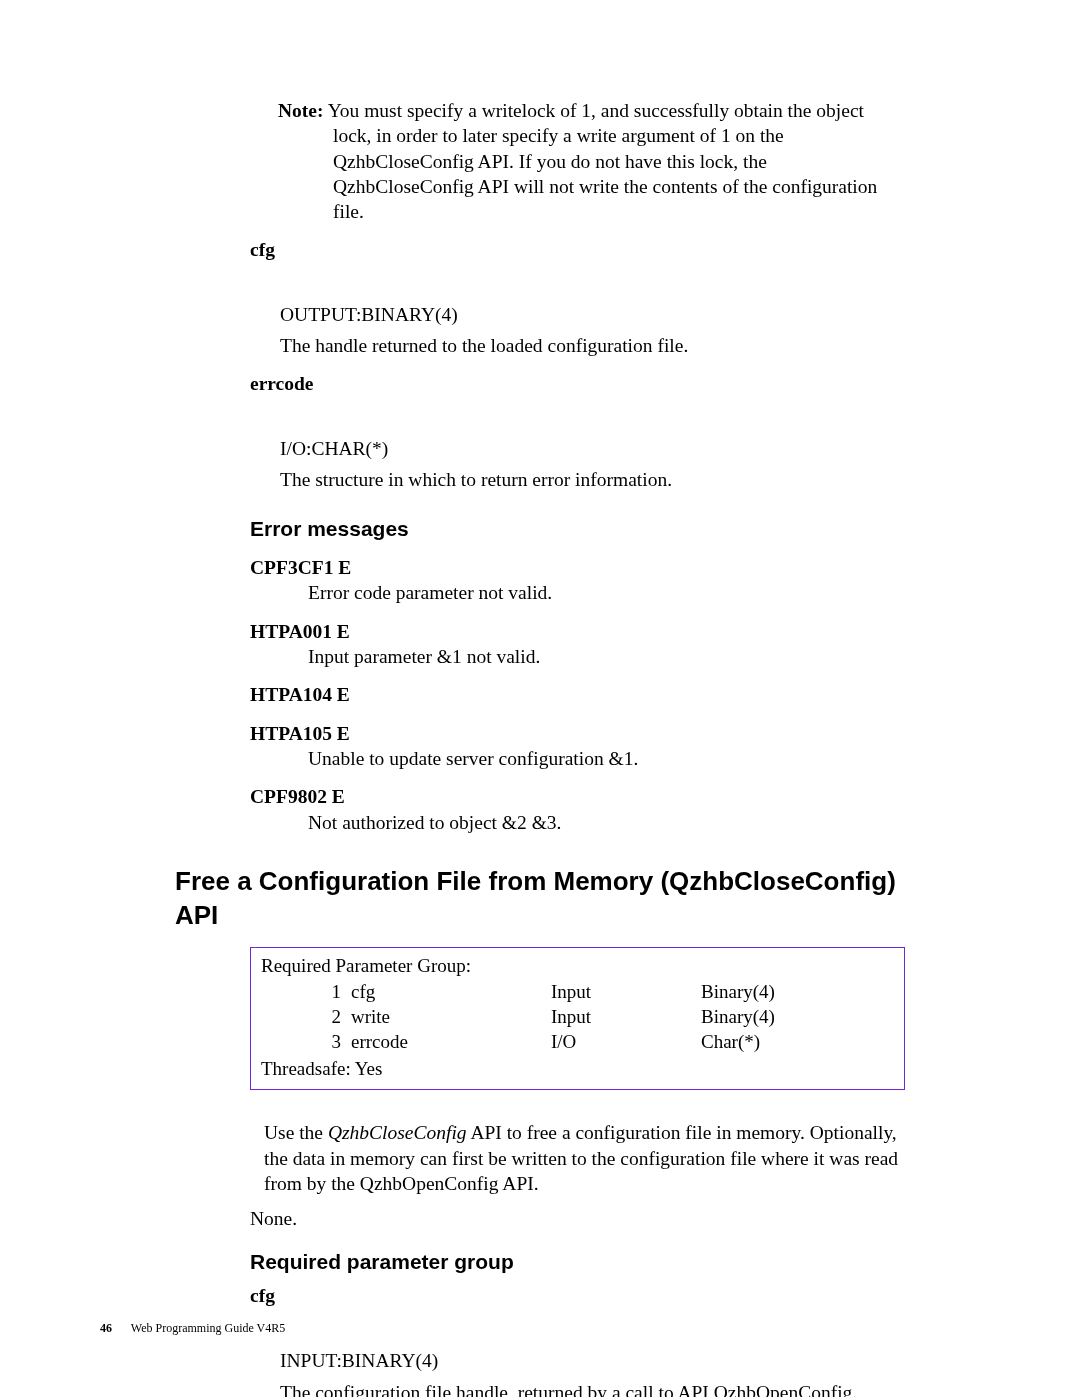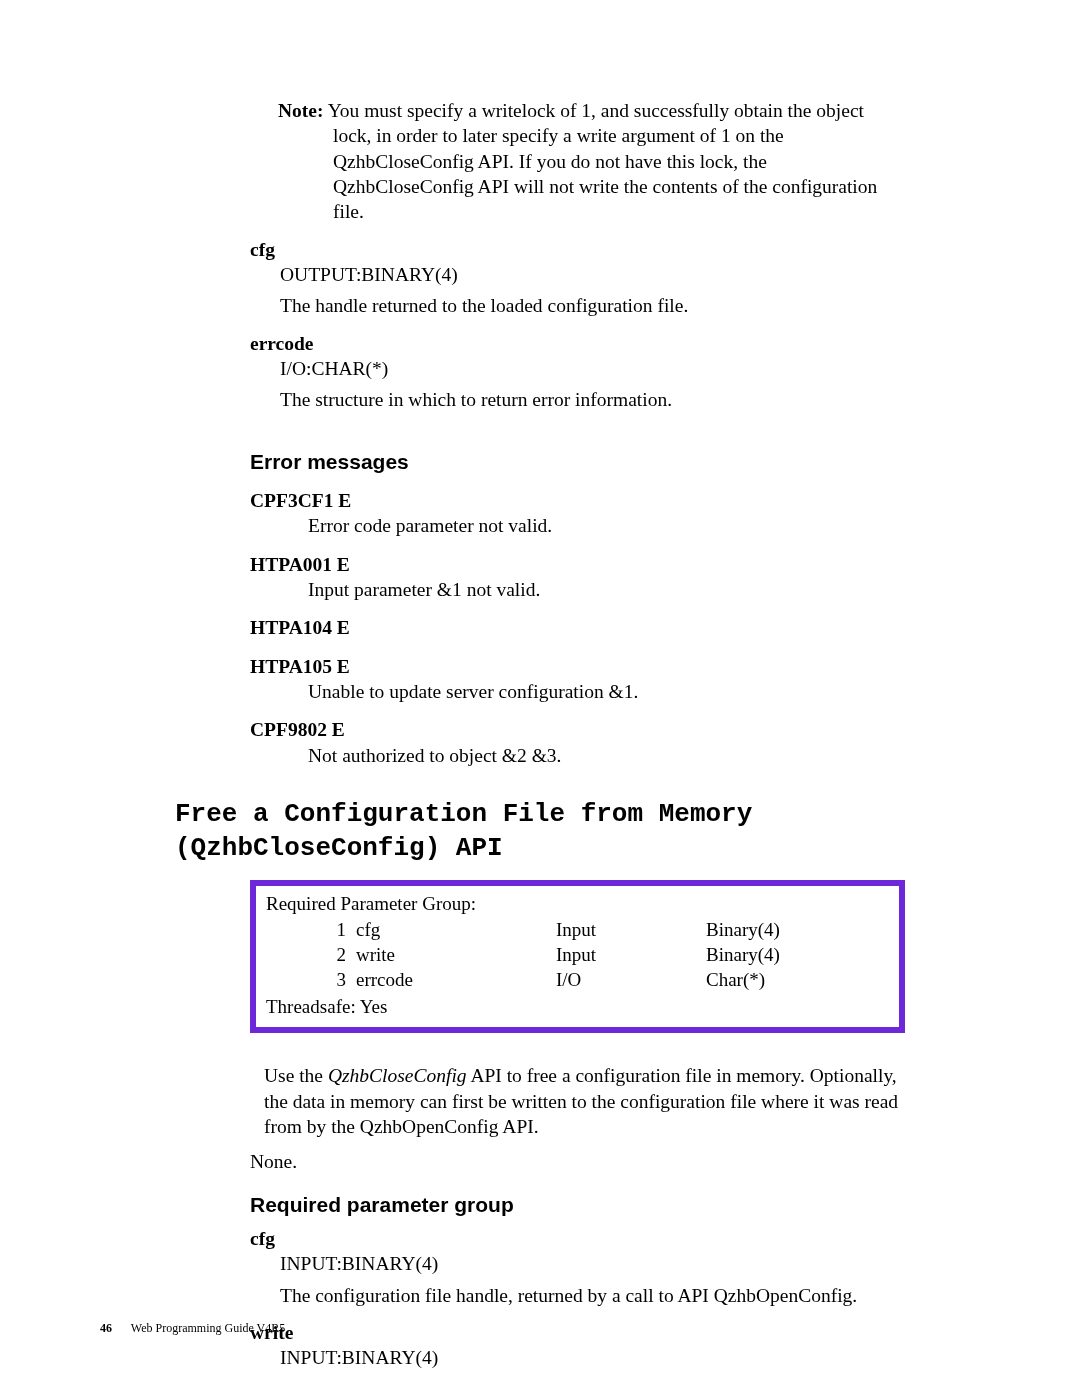--- a/index.html
+++ b/index.html
@@ -17,52 +17,52 @@
   .page {
     position: absolute;
     left: 0; right: 0; top: 0; bottom: 0;
     padding: 98px 175px 0 175px;
     box-sizing: border-box;
   }
   .content {
     margin-left: 75px;
   }
   .sans-bold {
-    font-family: Liberation Mono, monospace;
+    font-family: Liberation Sans, sans-serif;
     font-weight: bold;
   }
   .h1 {
     font-size: 26px;
     margin: 30px 0 14px -75px;
   }
   .h2-sans {
     font-family: Arial, Helvetica, sans-serif;
     font-weight: bold;
     font-size: 21px;
-    margin: 35px 0 2px 0;
+    margin: 22px 0 2px 0;
   }
   .note-block {
     margin: 0 0 12px 28px;
     text-indent: -55px;
     padding-left: 55px;
   }
   .note-label { font-weight: bold; }
   .term {
     font-weight: bold;
     margin: 8px 0 0 0;
   }
-  .defblock { margin-left: 30px; }
+  .defblock { margin-left: 30px; margin-top: 40px; }
   .desc { margin: 6px 0 12px 30px; }
   .emsg-code { font-weight: bold; margin-top: 13px; }
   .emsg-text { margin-left: 58px; margin-bottom: 4px; }
   .api-italic { font-style: italic; }
 
   
   .param-box {
-    border: 6px solid #6d28d9;
+    border: 1px solid #6d28d9;
     margin: 8px 0 30px 0;
     padding: 6px 10px 8px 10px;
     font-size: 19px;
   }
   .param-title { margin-bottom: 2px; }
   .param-row { display: flex; }
   .pcol-num { width: 80px; text-align: right; padding-right: 10px; }
   .pcol-name { width: 200px; }
   .pcol-dir  { width: 150px; }
   .pcol-type { flex: 0 0 120px; }

